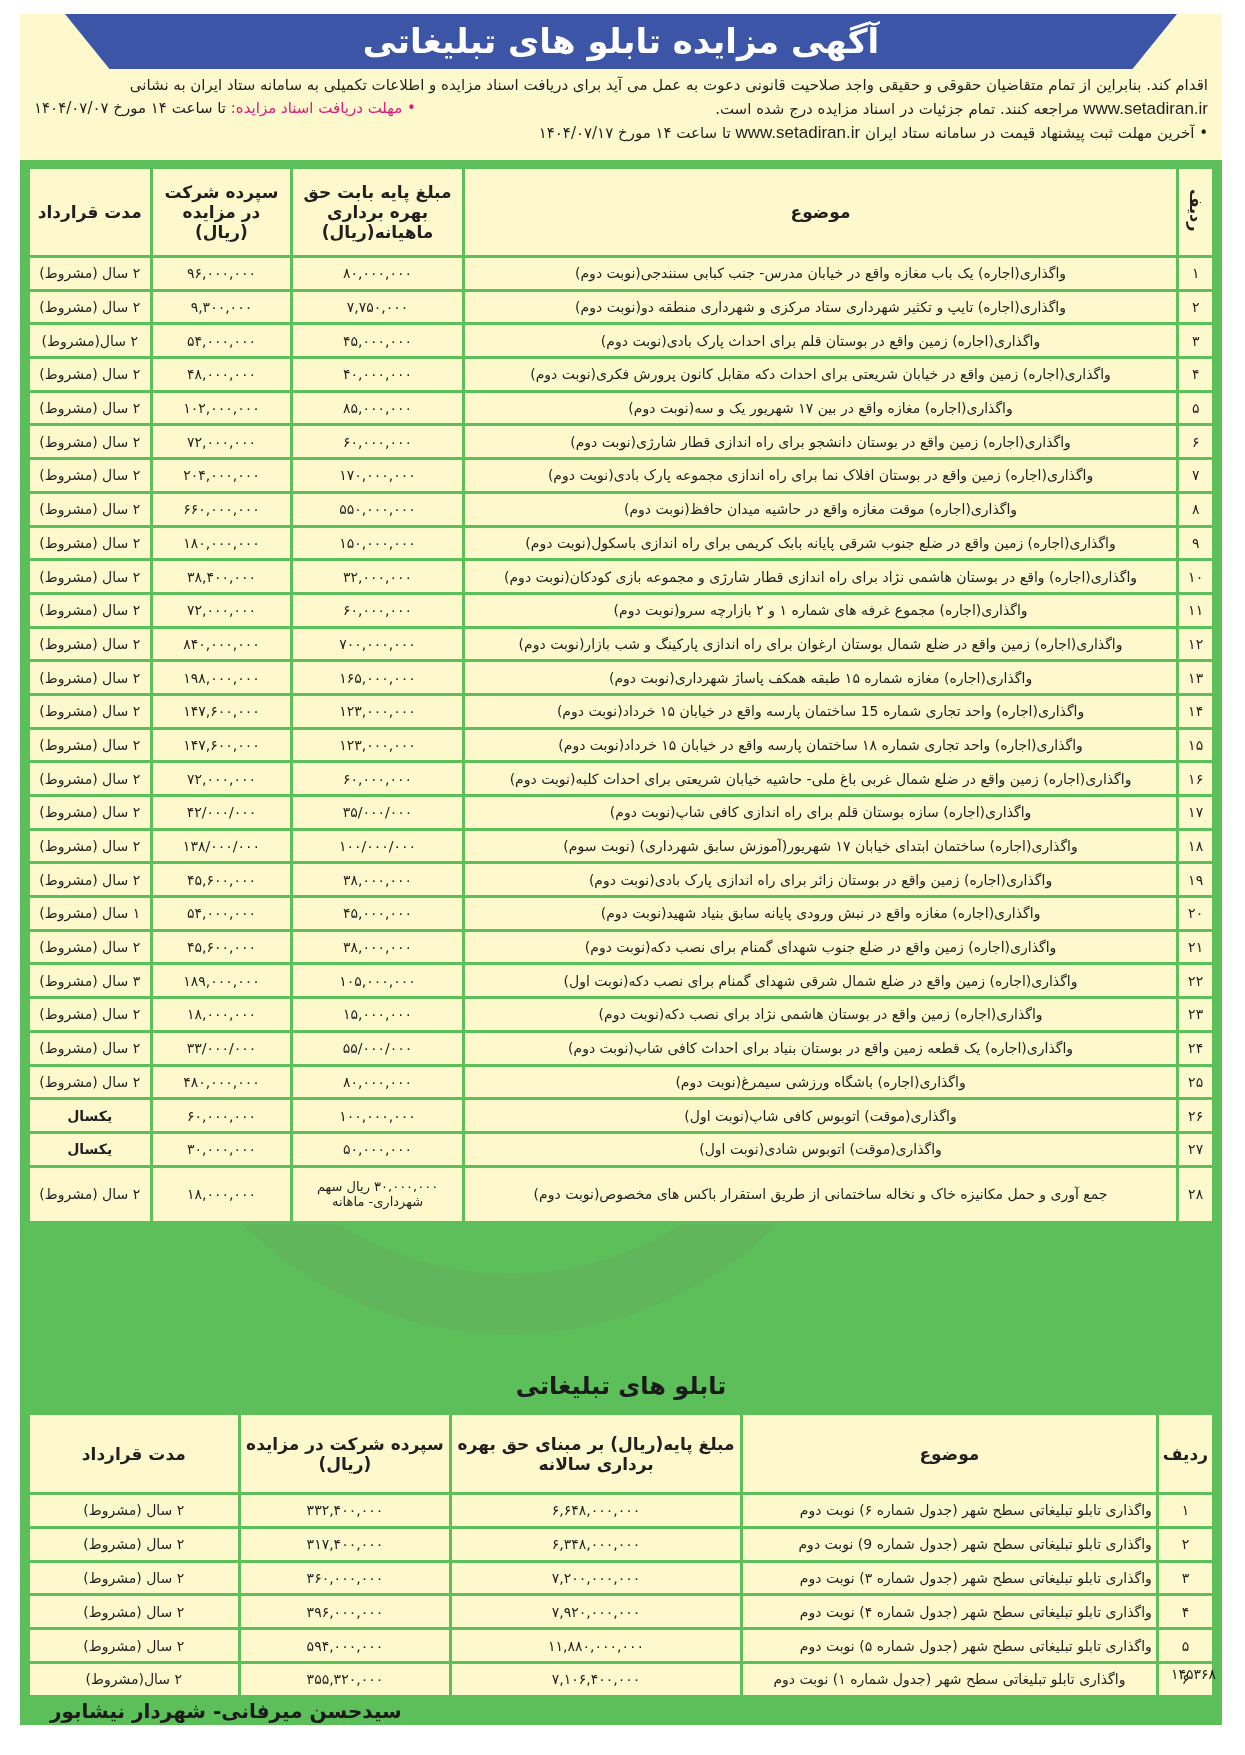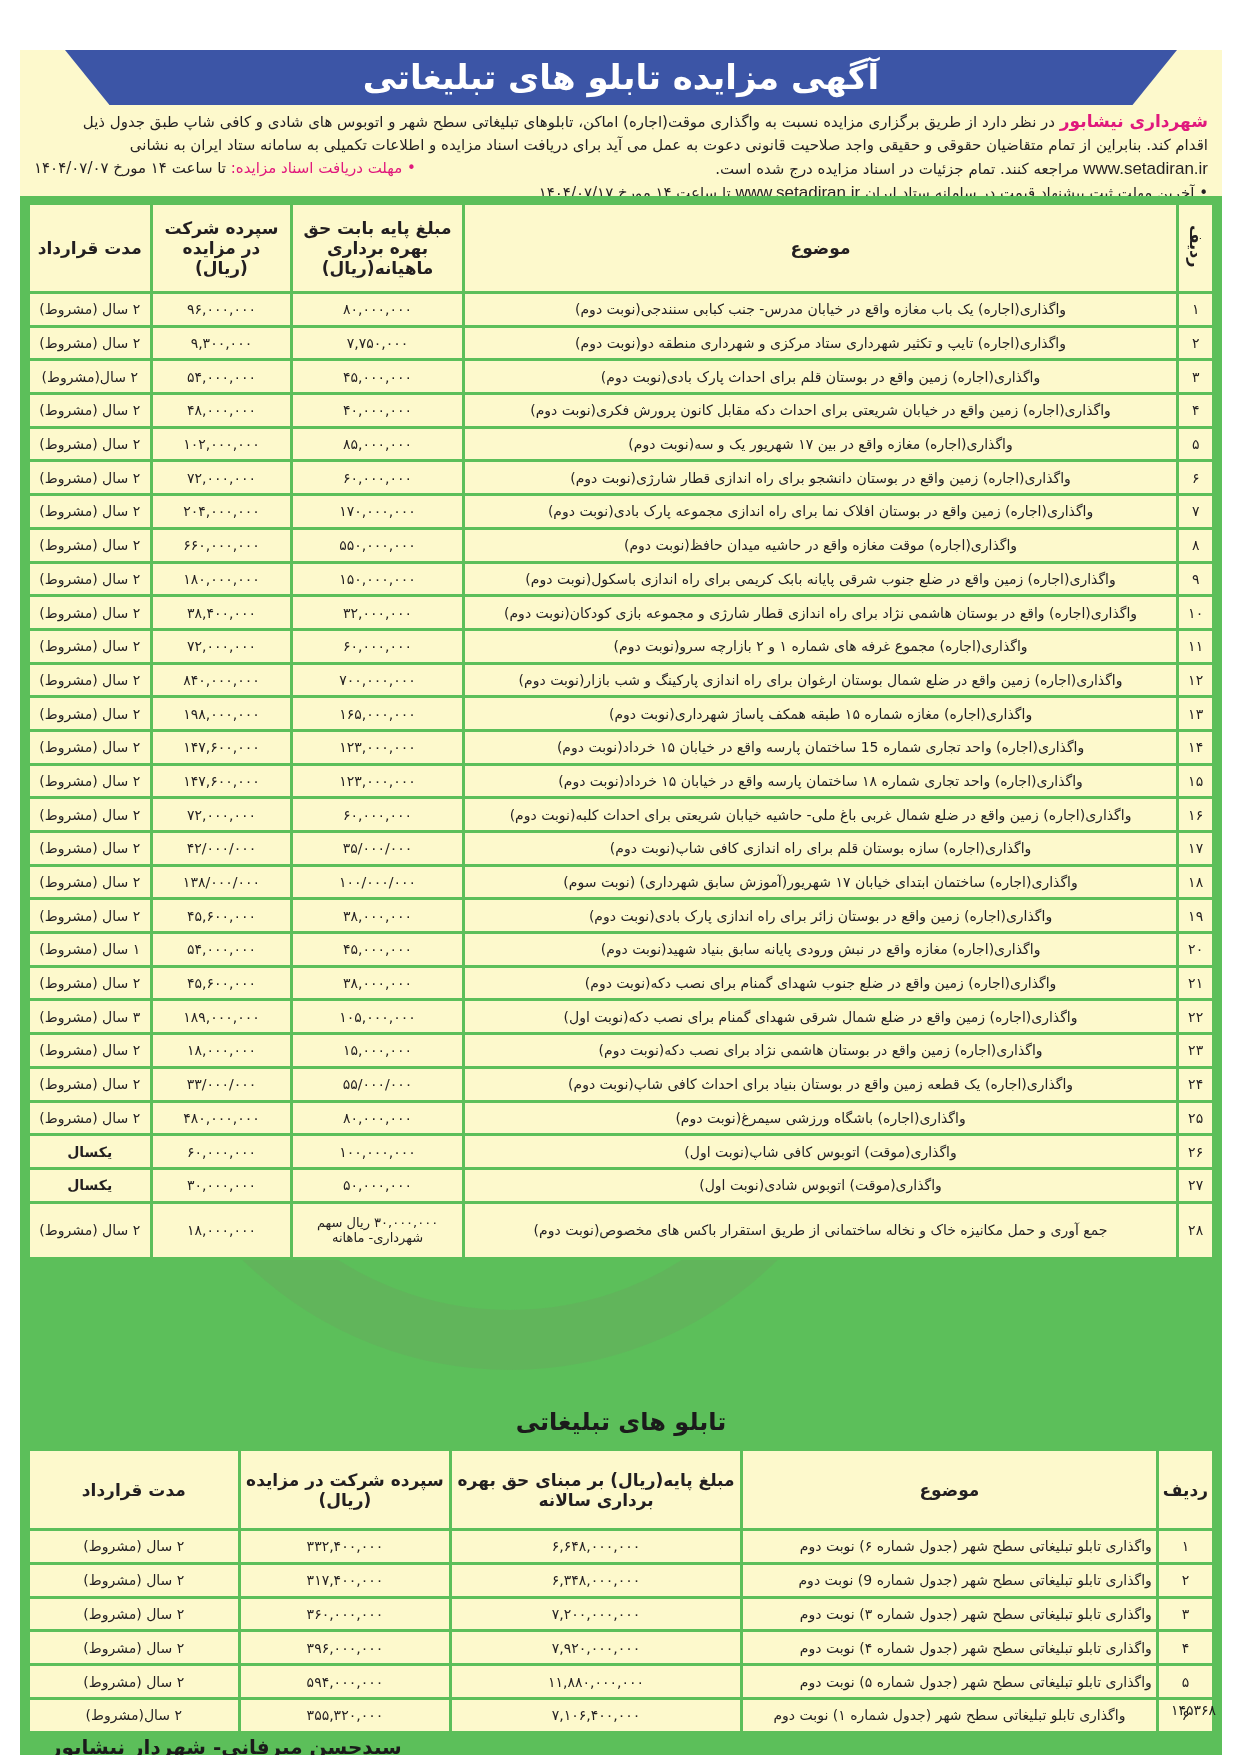--- a/index.html
+++ b/index.html
@@ -1,18 +1,18 @@
 <!DOCTYPE html>
 <html><head>
 <meta charset="utf-8">
 <style>
   html, body { margin: 0; padding: 0; background: #ffffff; }
   body { width: 1245px; height: 1755px; position: relative; overflow: hidden;
          font-family: "DejaVu Sans", sans-serif; direction: rtl; color: #231f20; }
-  .page { position: absolute; left: 20px; top: 14px; width: 1202px; height: 1255px; background: #fdf9cc; margin-top: 36px; }
+  .page { position: absolute; left: 20px; top: 14px; width: 1202px; height: 1255px; background: #fdf9cc; }
   .banner { position: absolute; left: 45px; top: 0; width: 1112px; height: 55px; background: #3c55a6;
             border-radius: 0 0 0 0; clip-path: polygon(0 0, 100% 0, 96% 100%, 4% 100%); }
   .banner-title { position: absolute; left: 0; right: 0; top: 2px; text-align: center; color: #fff; font-weight: bold; font-size: 34px; line-height: 50px; }
   .intro { position: absolute; right: 14px; left: 14px; top: 60px; font-size: 15px; line-height: 23px; text-align: justify; }
   .intro p { margin: 0; }
   .muni { color: #e0197d; font-weight: bold; font-size: 17px; }
   .pink { color: #e0197d; }
   .url { color: #231f20; font-family: "Liberation Sans", sans-serif; font-size: 17px; }
   .line3 { display: flex; justify-content: space-between; }
   .table-wrap { position: absolute; left: 0; width: 1202px; background: #5cbf5a; }
@@ -30,21 +30,20 @@
 </style>
 </head>
 <body>
 
 <div class="page">
   <div class="banner">
     <div class="banner-title">آگهی مزایده تابلو های تبلیغاتی</div>
   </div>
 
   <div class="intro">
-    <p><span class="muni">شهرداری نیشابور</span><span> در نظر دارد از طریق برگزاری مزایده نسبت به واگذاری موقت(اجاره) اماکن، تابلوهای تبلیغاتی سطح شهر و اتوبوس های شادی و کافی شاپ طبق جدول ذیل</span></p>
     <p>اقدام کند. بنابراین از تمام متقاضیان حقوقی و حقیقی واجد صلاحیت قانونی دعوت به عمل می آید برای دریافت اسناد مزایده و اطلاعات تکمیلی به سامانه ستاد ایران به نشانی</p>
     <div class="line3">
       <span><span class="url">www.setadiran.ir</span><span> مراجعه کنند. تمام جزئیات در اسناد مزایده درج شده است.</span></span>
       <span><span class="pink">• مهلت دریافت اسناد مزایده:</span><span> تا ساعت ۱۴ مورخ ۱۴۰۴/۰۷/۰۷</span></span>
     </div>
     <p><span>• آخرین مهلت ثبت پیشنهاد قیمت در سامانه ستاد ایران </span><span class="url">www.setadiran.ir</span><span> تا ساعت ۱۴ مورخ ۱۴۰۴/۰۷/۱۷</span></p>
   </div>
 
   <div class="table-wrap" style="top:146px;height:1207px;"></div>
   <div class="watermark"></div>

